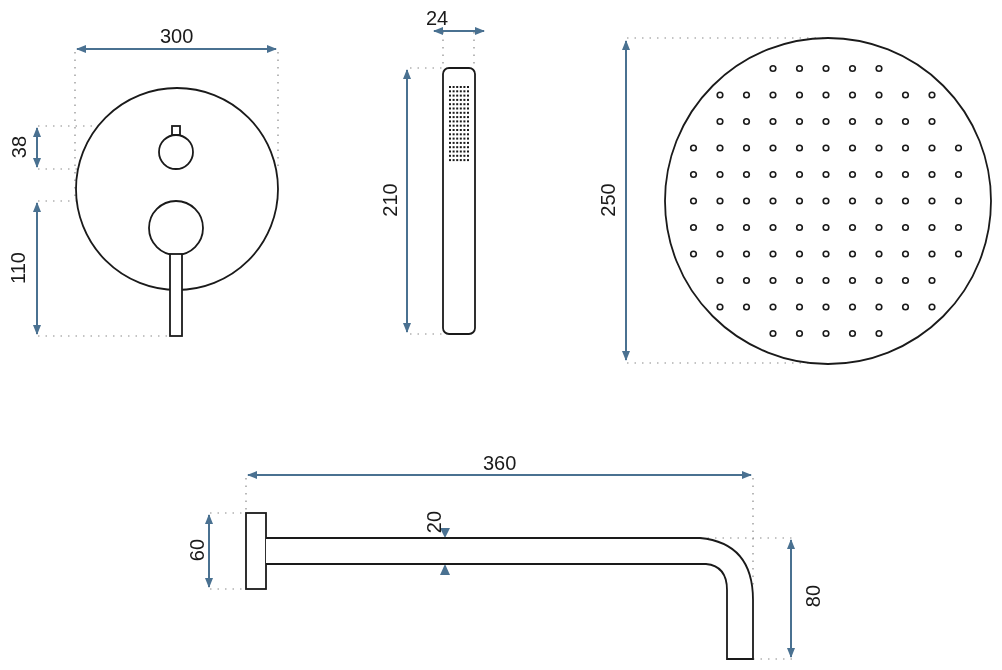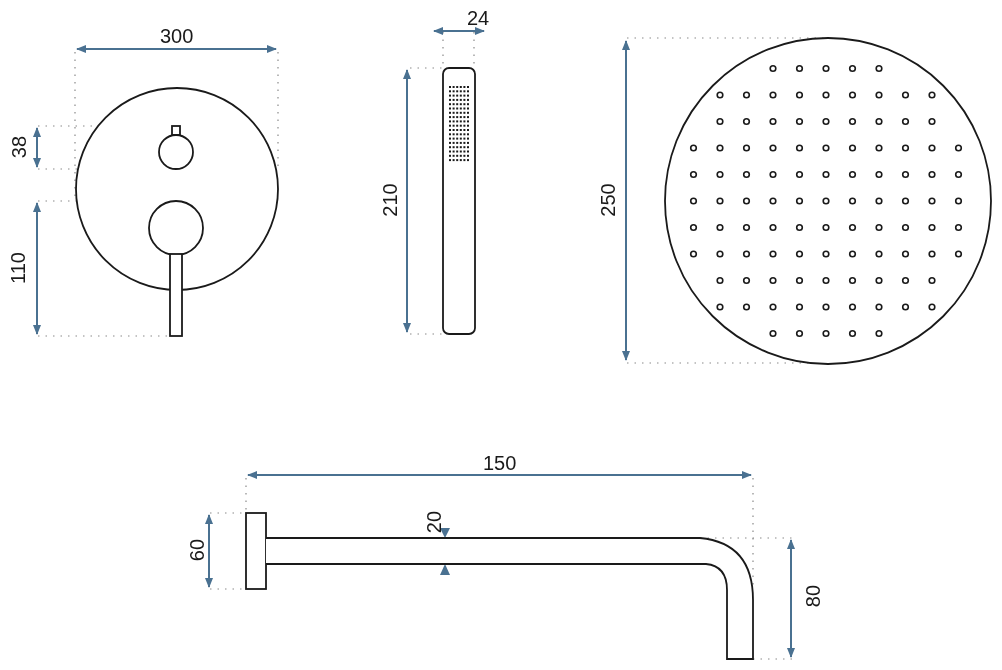--- a/index.html
+++ b/index.html
@@ -301,21 +301,21 @@
       <rect x="246" y="513" width="20" height="76"></rect>
       <path d="M266,538 L700,538 Q753,543 753,600 L753,659 L727,659 L727,590 Q727,566 706,564 L266,564"></path>
     </g>
   </g>
 </svg>
 
 <div class="dim-label" style="left:160px; top:26px;">300</div>
 <div class="dim-label rot" style="left:6px; top:137px; width:26px; text-align:center;">38</div>
 <div class="dim-label rot" style="left:0px; top:258px; width:36px; text-align:center;">110</div>
 
-<div class="dim-label" style="left:467px; top:8px;">24</div>
+<div class="dim-label" style="left:426px; top:8px;">24</div>
 <div class="dim-label rot" style="left:372px; top:190px; width:36px; text-align:center;">210</div>
 
 <div class="dim-label rot" style="left:590px; top:190px; width:36px; text-align:center;">250</div>
 
-<div class="dim-label" style="left:483px; top:453px;">150</div>
+<div class="dim-label" style="left:483px; top:453px;">360</div>
 <div class="dim-label rot" style="left:184px; top:540px; width:26px; text-align:center;">60</div>
 <div class="dim-label rot" style="left:421px; top:512px; width:26px; text-align:center;">20</div>
 <div class="dim-label rot" style="left:800px; top:586px; width:26px; text-align:center;">80</div>
 
 </body></html>

